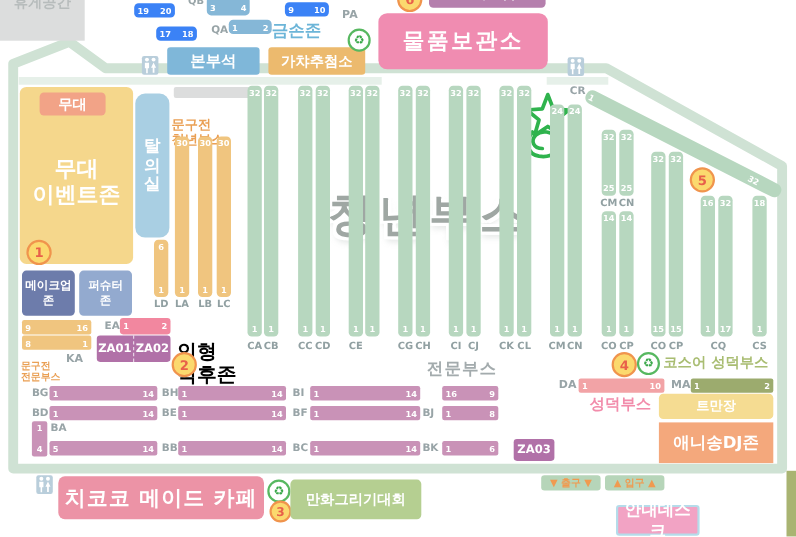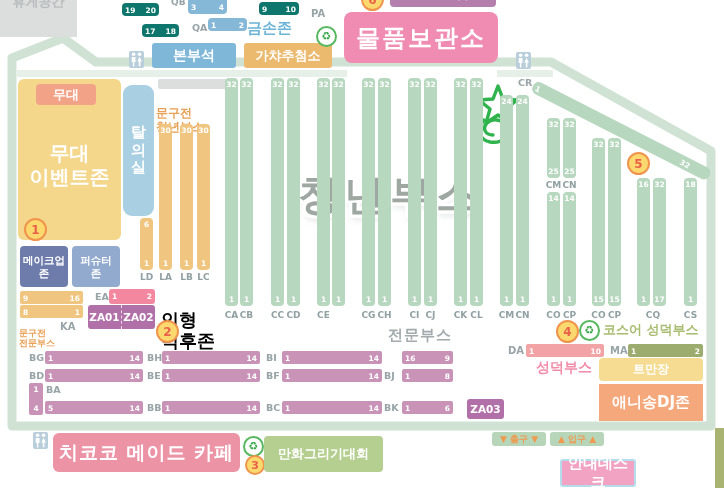--- a/index.html
+++ b/index.html
@@ -12,21 +12,21 @@
   .vcol{position:absolute;width:13px;background:#b7d7bf;border-radius:4px;color:#fff;
         font-size:7.5px;text-align:center;}
   .vcol.orange{background:#f0c57f;}
   .vcol .top{position:absolute;top:2px;left:0;right:0;}
   .vcol .bot{position:absolute;bottom:2px;left:0;right:0;}
   .collabel{position:absolute;color:#91a0a2;font-size:9px;text-align:center;}
   .hbar{position:absolute;height:13px;border-radius:2px;color:#fff;font-size:7.5px;}
   .hbar .l{position:absolute;left:3px;top:2.5px;}
   .hbar .r{position:absolute;right:3px;top:2.5px;}
   .mauve{background:#c992b7;}
-  .pinkbar{background:#0f766e;}
+  .pinkbar{background:#3b82f6;}
   .bluebar{background:#85b7d7;}
   .orangebar{background:#f0c57f;}
   .glabel{position:absolute;color:#98a4a7;font-size:9.5px;}
   .circle-num{position:absolute;width:19px;height:19px;border-radius:50%;background:#fbd96e;
       border:2px solid #f0944d;color:#e8604a;font-size:12px;display:flex;align-items:center;justify-content:center;}
   .recycle{position:absolute;width:17px;height:17px;border-radius:50%;background:#fff;
       border:2px solid #57b860;color:#3aa84a;font-size:11px;display:flex;align-items:center;justify-content:center;}
   .wc{position:absolute;width:15px;height:17px;background:#b9cedb;border-radius:2px;}
   .outline-w{text-shadow:-2px 0 0 #fff,2px 0 0 #fff,0 -2px 0 #fff,0 2px 0 #fff,
      -2px -2px 0 #fff,2px 2px 0 #fff,-2px 2px 0 #fff,2px -2px 0 #fff;}
@@ -79,21 +79,21 @@
   <div class="box" style="left:390px;top:-20px;width:106px;height:27px;background:#b57fad;border-radius:4px;font-size:13px;">
     <span>팔아드림</span>
   </div>
   <div class="box" style="left:152px;top:43px;width:84px;height:25px;background:#7fb7d9;font-size:14px;border-radius:3px;">
     <span>본부석</span>
   </div>
   <div class="box" style="left:244px;top:43px;width:88px;height:25px;background:#ecba6e;font-size:13px;border-radius:3px;">
     <span>가챠추첨소</span>
   </div>
   <div class="recycle" style="left:316px;top:26px;">♻</div>
-  <div class="box" style="left:344px;top:12px;width:154px;height:51px;background:#f08cb1;border-radius:8px;font-size:24px;letter-spacing:2px;">
+  <div class="box" style="left:344px;top:12px;width:154px;height:51px;background:#f08cb1;border-radius:8px;font-size:20px;letter-spacing:2px;">
     <span>물품보관소</span>
   </div>
 
   <div class="wc" style="left:129px;top:51px;">
     <svg width="15" height="17" viewBox="0 0 15 17">
         <circle cx="4.6" cy="3.2" r="1.8" fill="#fff"></circle>
         <path d="M2.7,6 h3.8 v5 h-1.2 v4.5 h-1.4 v-4.5 H2.7 z" fill="#fff"></path>
         <circle cx="10.6" cy="3.2" r="1.8" fill="#fff"></circle>
         <path d="M8.3,10.5 l2.3,-4.7 l2.3,4.7 h-1.5 v4.7 h-1.6 v-4.7 z" fill="#fff"></path>
       </svg>

